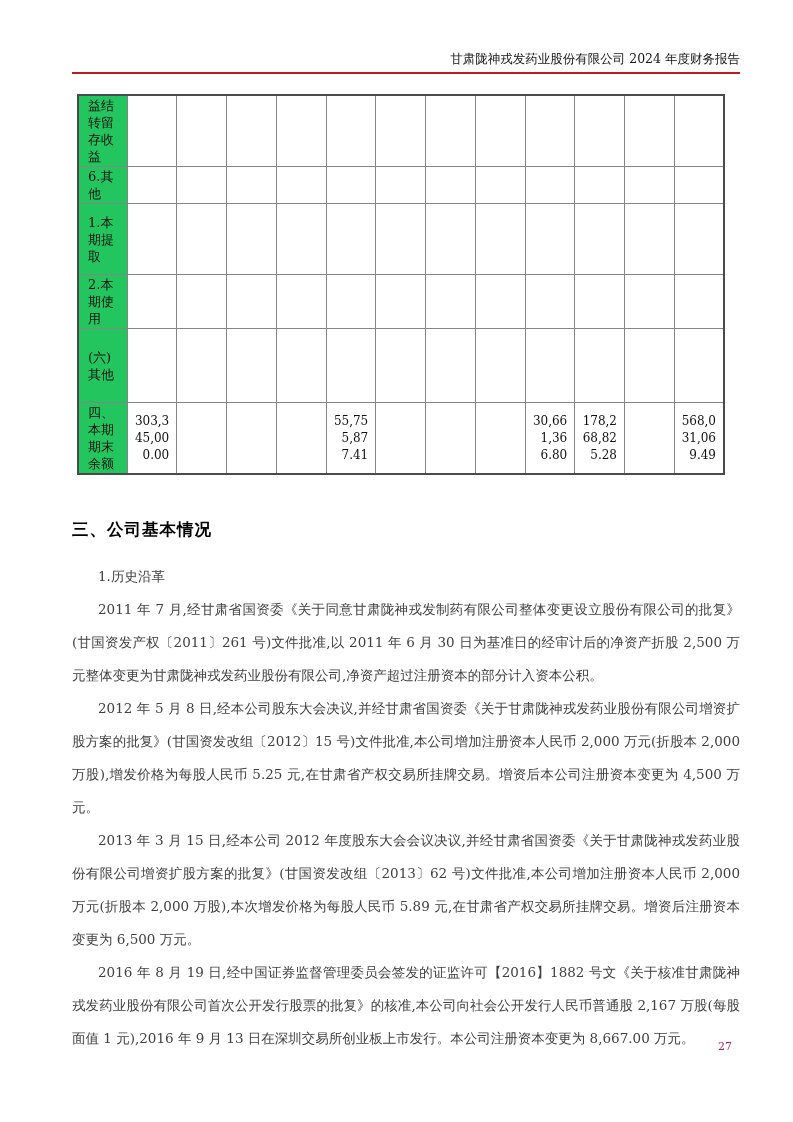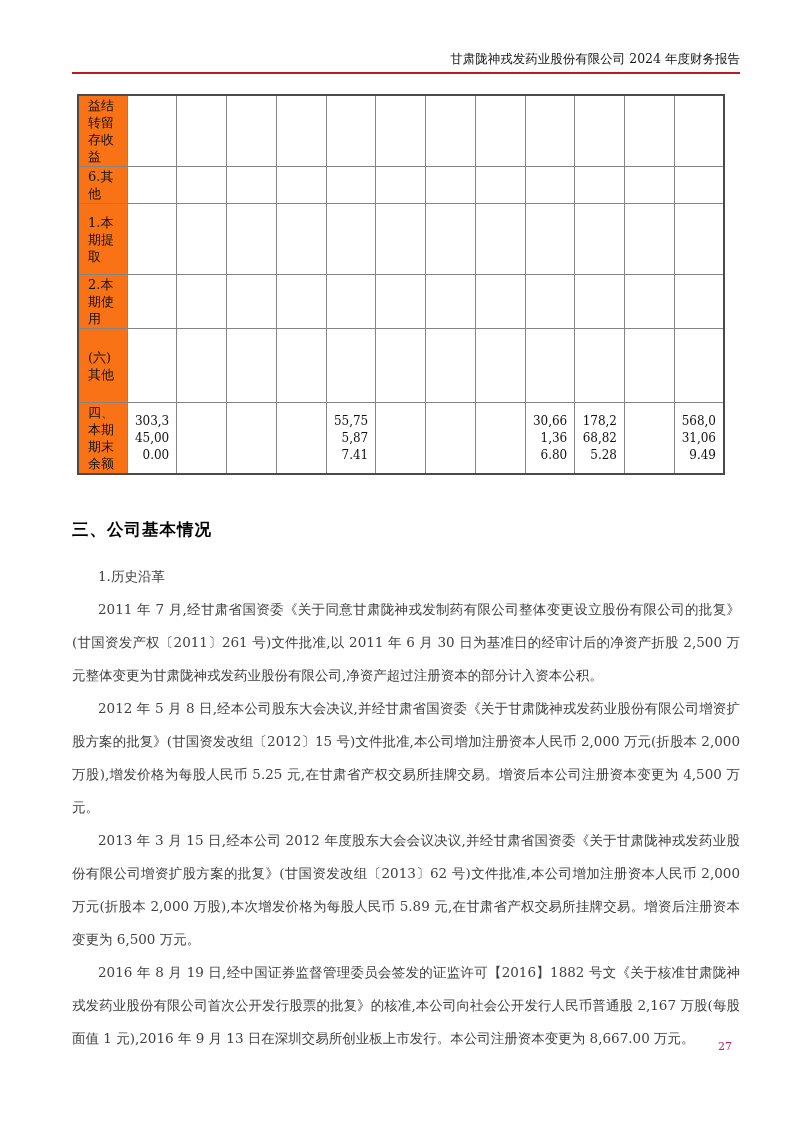--- a/index.html
+++ b/index.html
@@ -17,21 +17,21 @@
   
   .tbl-wrap { position:absolute; left:77px; top:94px; }
   table.equity {
     border-collapse:collapse; table-layout:fixed; width:648px;
     border:2px solid #4a4a4a;
   }
   table.equity td {
     border:1px solid #858585; vertical-align:middle; overflow:hidden;
   }
   td.lbl {
-    background:#f97316; font-size:13px; line-height:17px;
+    background:#22c55e; font-size:13px; line-height:17px;
     word-break:break-all; padding:1px 9px; text-align:left; color:#111;
   }
   td.val {
     font-size:12px; line-height:17px; word-break:break-all;
     text-align:right; padding:1px 7px 1px 6px; color:#111;
   }
   table.equity tr:nth-child(1){ height:67px; }
   table.equity tr:nth-child(2){ height:34px; }
   table.equity tr:nth-child(3){ height:71px; }
   table.equity tr:nth-child(4){ height:53px; }

